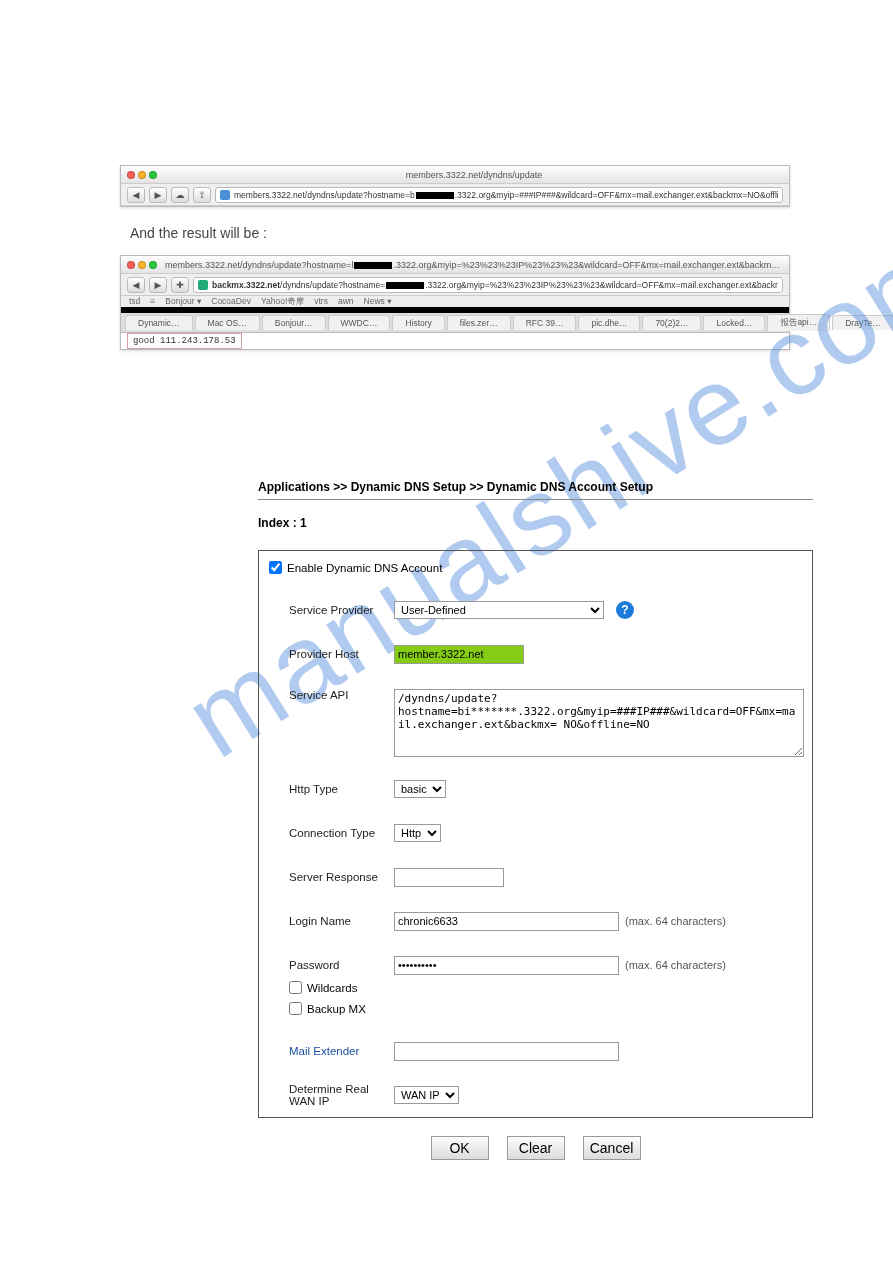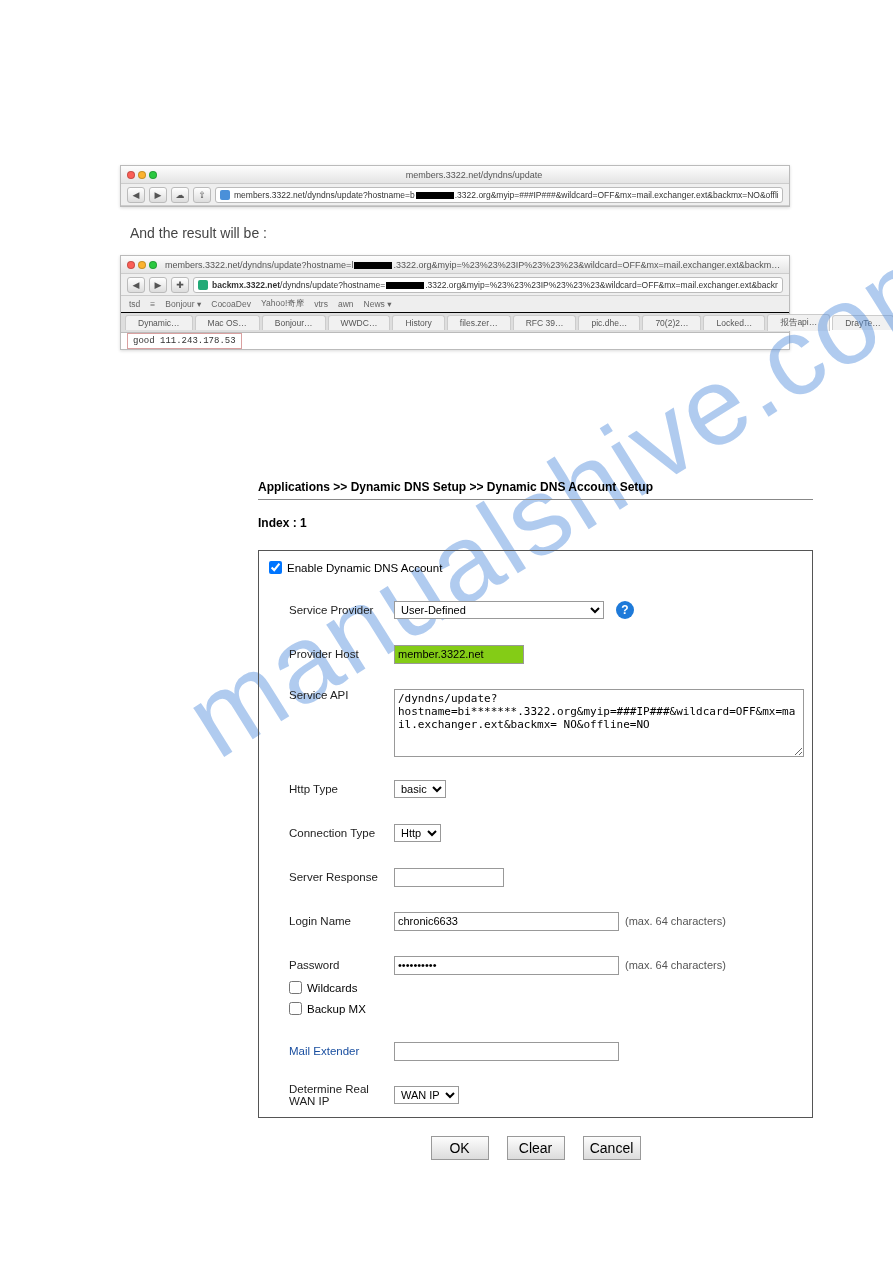--- a/index.html
+++ b/index.html
@@ -29,21 +29,21 @@
   .traffic span { width:8px; height:8px; border-radius:50%; display:inline-block; border:1px solid rgba(0,0,0,0.2);}
   .t-red{background:#fb5f57;} .t-yellow{background:#fbb22e;} .t-green{background:#2ac840;}
   .b-title{ flex:1; text-align:center; color:#555; font-size:9px; overflow:hidden; text-overflow:ellipsis; white-space:nowrap;}
   .b-toolbar{ display:flex; align-items:center; height:22px; padding:0 6px; gap:4px; background:#efefef; border-bottom:1px solid #ccc;}
   .nav-btn{ width:18px;height:16px; border:1px solid #bbb; border-radius:3px; background:linear-gradient(#fff,#ddd); display:flex;align-items:center;justify-content:center; font-size:9px;color:#555;}
   .url-bar{ flex:1; height:16px; border:1px solid #bbb; border-radius:3px; background:#fff; display:flex;align-items:center; padding:0 4px; gap:4px; overflow:hidden;}
   .url-icon{ width:10px;height:10px; background:#4a90d9; border-radius:2px; flex-shrink:0;}
   .url-text{ white-space:nowrap; font-size:8.5px; color:#333; overflow:hidden;}
   .redacted{ display:inline-block; width:38px; height:7px; background:#000; vertical-align:middle; margin:0 1px;}
 
-  .bookbar{ height:17px; display:flex; align-items:center; gap:10px; padding:0 8px; background:#eee; border-bottom:1px solid #000000; font-size:8.5px; color:#666;}
+  .bookbar{ height:17px; display:flex; align-items:flex-start; gap:10px; padding:0 8px; background:#eee; border-bottom:6px solid #000000; font-size:8.5px; color:#666;}
   .bookbar span{white-space:nowrap;}
   .tabstrip{ height:20px; display:flex; align-items:center; gap:2px; padding:0 4px; background:#dedede; border-bottom:1px solid #bbb; font-size:8.5px; color:#555;}
   .tabstrip .tab{ padding:2px 12px; background:#f1f1f1; border:1px solid #ccc; border-bottom:none; border-radius:3px 3px 0 0; white-space:nowrap;}
   .result-row{ background:#fff; padding:0 6px;}
   .good-box{ border:1px solid #d9a0a0; padding:2px 5px; font-family:"Courier New",monospace; font-size:9px; color:#333; display:inline-block;}
 
   .caption{ font-size:14px; color:#444; margin:18px 0 14px 110px; font-family: Arial,sans-serif;}
 
   
   .form-wrap{ width:555px; margin: 130px 0 0 238px; position:relative; z-index:10; font-size:11.5px; color:#000;}

